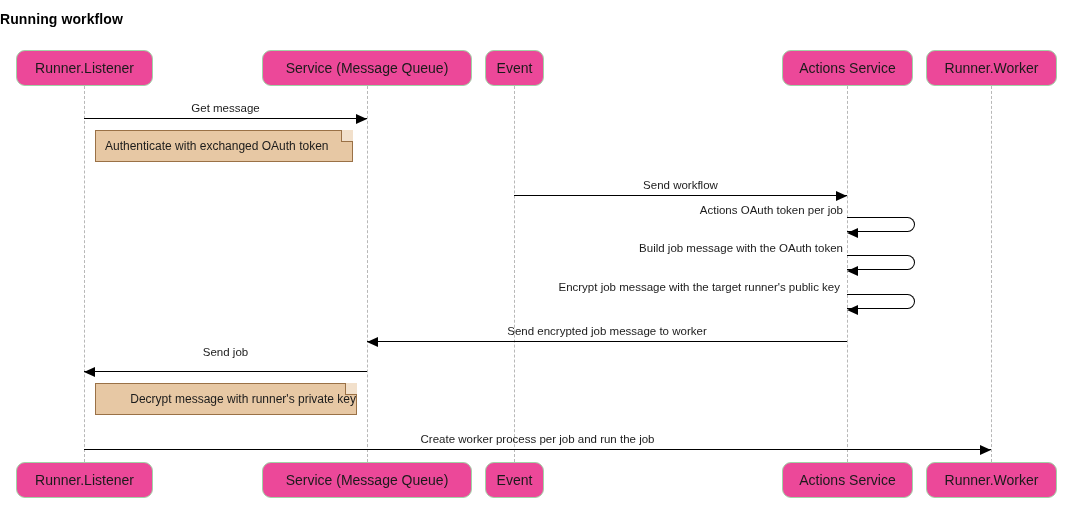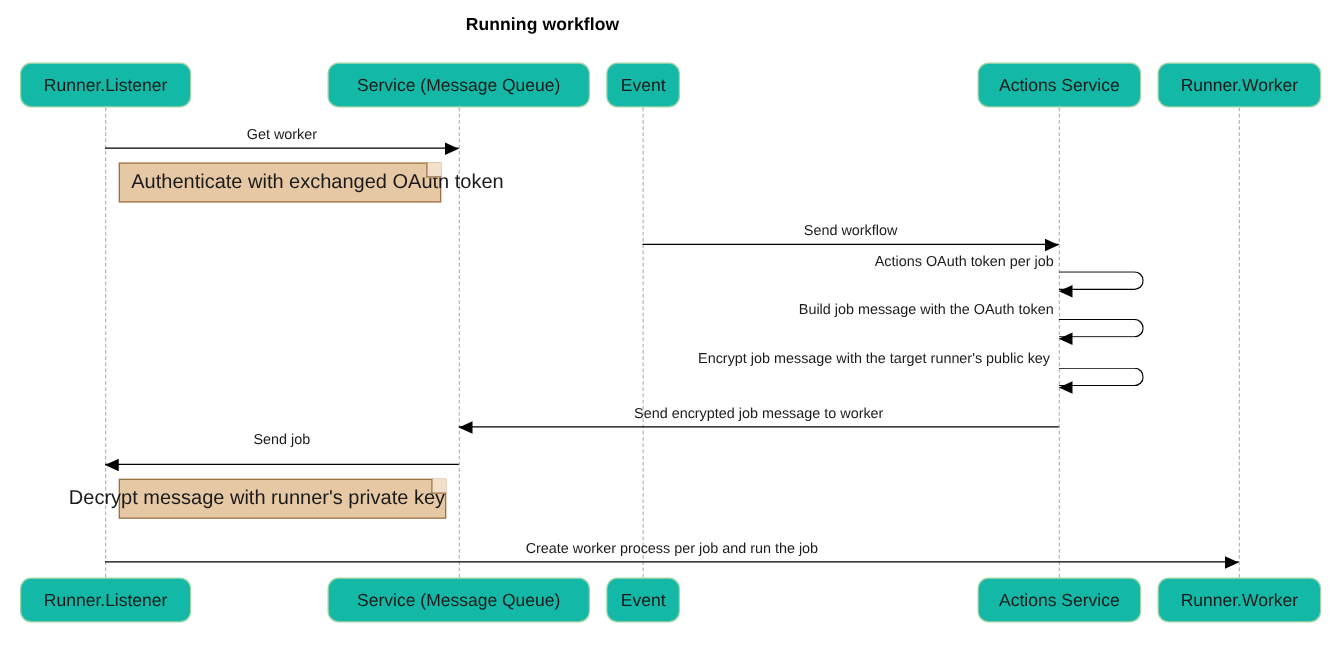--- a/index.html
+++ b/index.html
@@ -13,30 +13,30 @@
     height: 523px;
     background: #ffffff;
     font-family: "Liberation Sans", sans-serif;
     overflow: hidden;
   }
   #title {
     position: absolute;
     left: 0;
     top: 11px;
     width: 868px;
-    text-align: center;
+    text-align: left;
     font-size: 14px;
     font-weight: bold;
     color: #000000;
     letter-spacing: 0.1px;
   }
   .participant {
     position: absolute;
     box-sizing: border-box;
-    background: #14b8a6;
+    background: #ec4899;
     border: 1px solid #a0d3a6;
     border-radius: 9px;
     display: flex;
     align-items: center;
     justify-content: center;
     font-size: 14px;
     color: #1b1b1b;
     white-space: nowrap;
     height: 36px;
   }
@@ -80,21 +80,21 @@
     border-radius: 0 14px 14px 0;
     background: transparent;
   }
   .note {
     position: absolute;
     box-sizing: border-box;
     background: #e7c8a4;
     border: 1px solid #9a7146;
     display: flex;
     align-items: center;
-    font-size: 16px;
+    font-size: 12px;
     color: #1b1b1b;
     white-space: nowrap;
     padding-left: 9px;
   }
   .note-fold {
     position: absolute;
     right: -1px;
     top: -1px;
     width: 11px;
     height: 11px;
@@ -139,21 +139,21 @@
         <span>Event</span>
       </div>
       <div class="participant" style="left: 782px; top: 462px; width: 131px;">
         <span>Actions Service</span>
       </div>
       <div class="participant" style="left: 926px; top: 462px; width: 131px;">
         <span>Runner.Worker</span>
       </div>
       <div class="msg-line" style="left: 84px; top: 118px; width: 283px;"></div>
       <div class="arrow-head arrow-right" style="top: 113.8px; left: 356px;"></div>
-      <div class="msg-label" style="left: 84px; width: 283px; top: 102px;">Get worker</div>
+      <div class="msg-label" style="left: 84px; width: 283px; top: 102px;">Get message</div>
       <div class="msg-line" style="left: 514px; top: 195px; width: 333px;"></div>
       <div class="arrow-head arrow-right" style="top: 190.8px; left: 836px;"></div>
       <div class="msg-label" style="left: 514px; width: 333px; top: 179px;">Send workflow</div>
       <div class="self-loop" style="left: 847px; top: 217px; width: 68px; height: 15px;"></div>
       <div class="arrow-head arrow-left" style="top: 227.8px; left: 847px;"></div>
       <div class="msg-label" style="right: 229px; top: 204px;">Actions OAuth token per job</div>
       <div class="self-loop" style="left: 847px; top: 255px; width: 68px; height: 15px;"></div>
       <div class="arrow-head arrow-left" style="top: 265.8px; left: 847px;"></div>
       <div class="msg-label" style="right: 229px; top: 242px;">Build job message with the OAuth token</div>
       <div class="self-loop" style="left: 847px; top: 294px; width: 68px; height: 15px;"></div>

